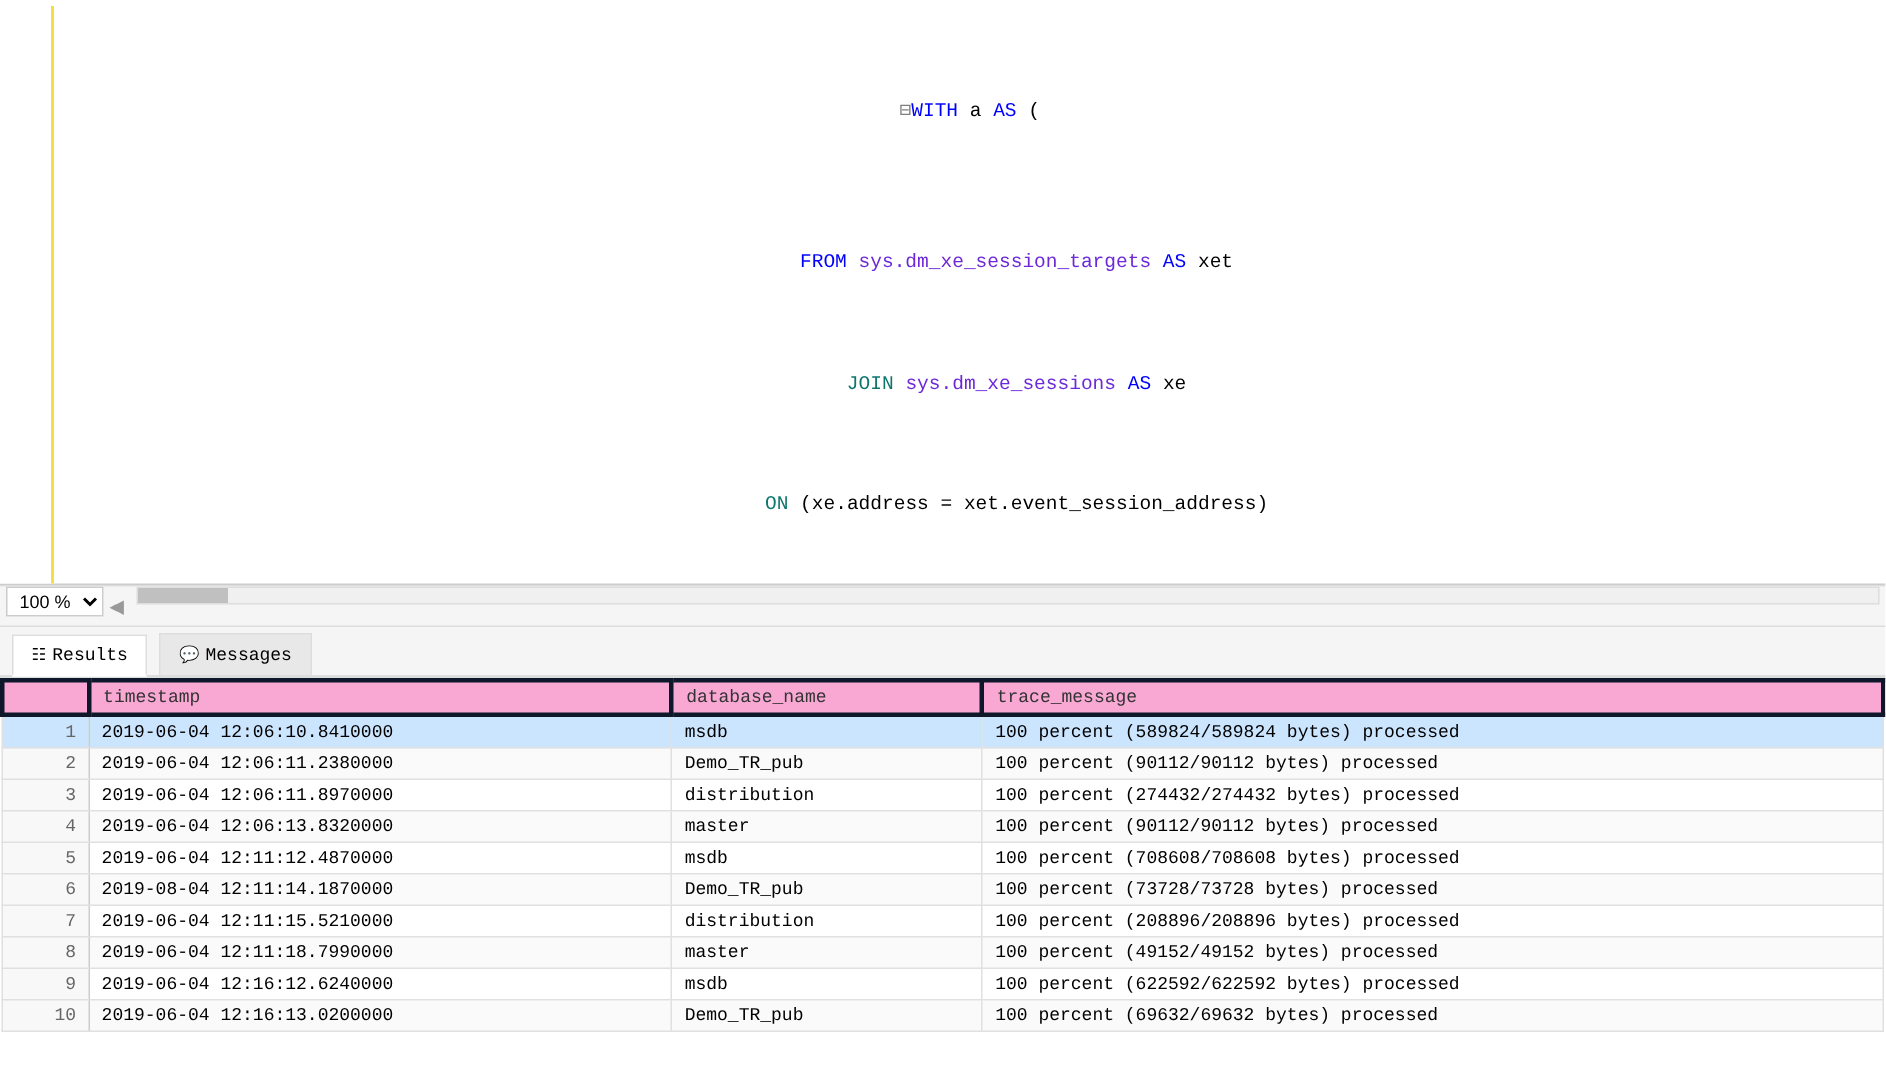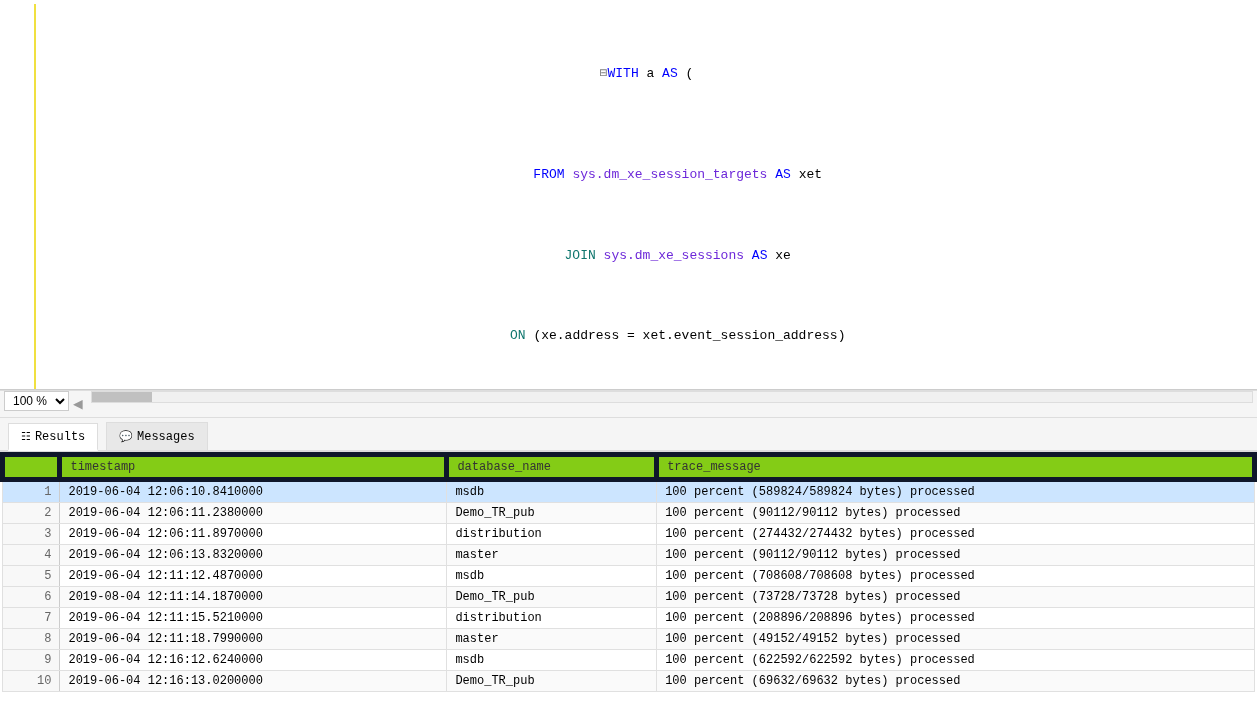--- a/index.html
+++ b/index.html
@@ -127,22 +127,22 @@
     }
 
     .results-table {
       width: 100%;
       border-collapse: collapse;
       font-size: 13px;
       font-family: 'Consolas', 'Courier New', monospace;
     }
 
     .results-table th {
-      background: #84cc16;
-      border: 5px solid #0f172a;
+      background: #f9a8d4;
+      border: 3px solid #0f172a;
       padding: 3px 8px;
       text-align: left;
       font-weight: normal;
       font-size: 12px;
       color: #333;
       white-space: nowrap;
     }
 
     .results-table td {
       border: 1px solid #e0e0e0;

